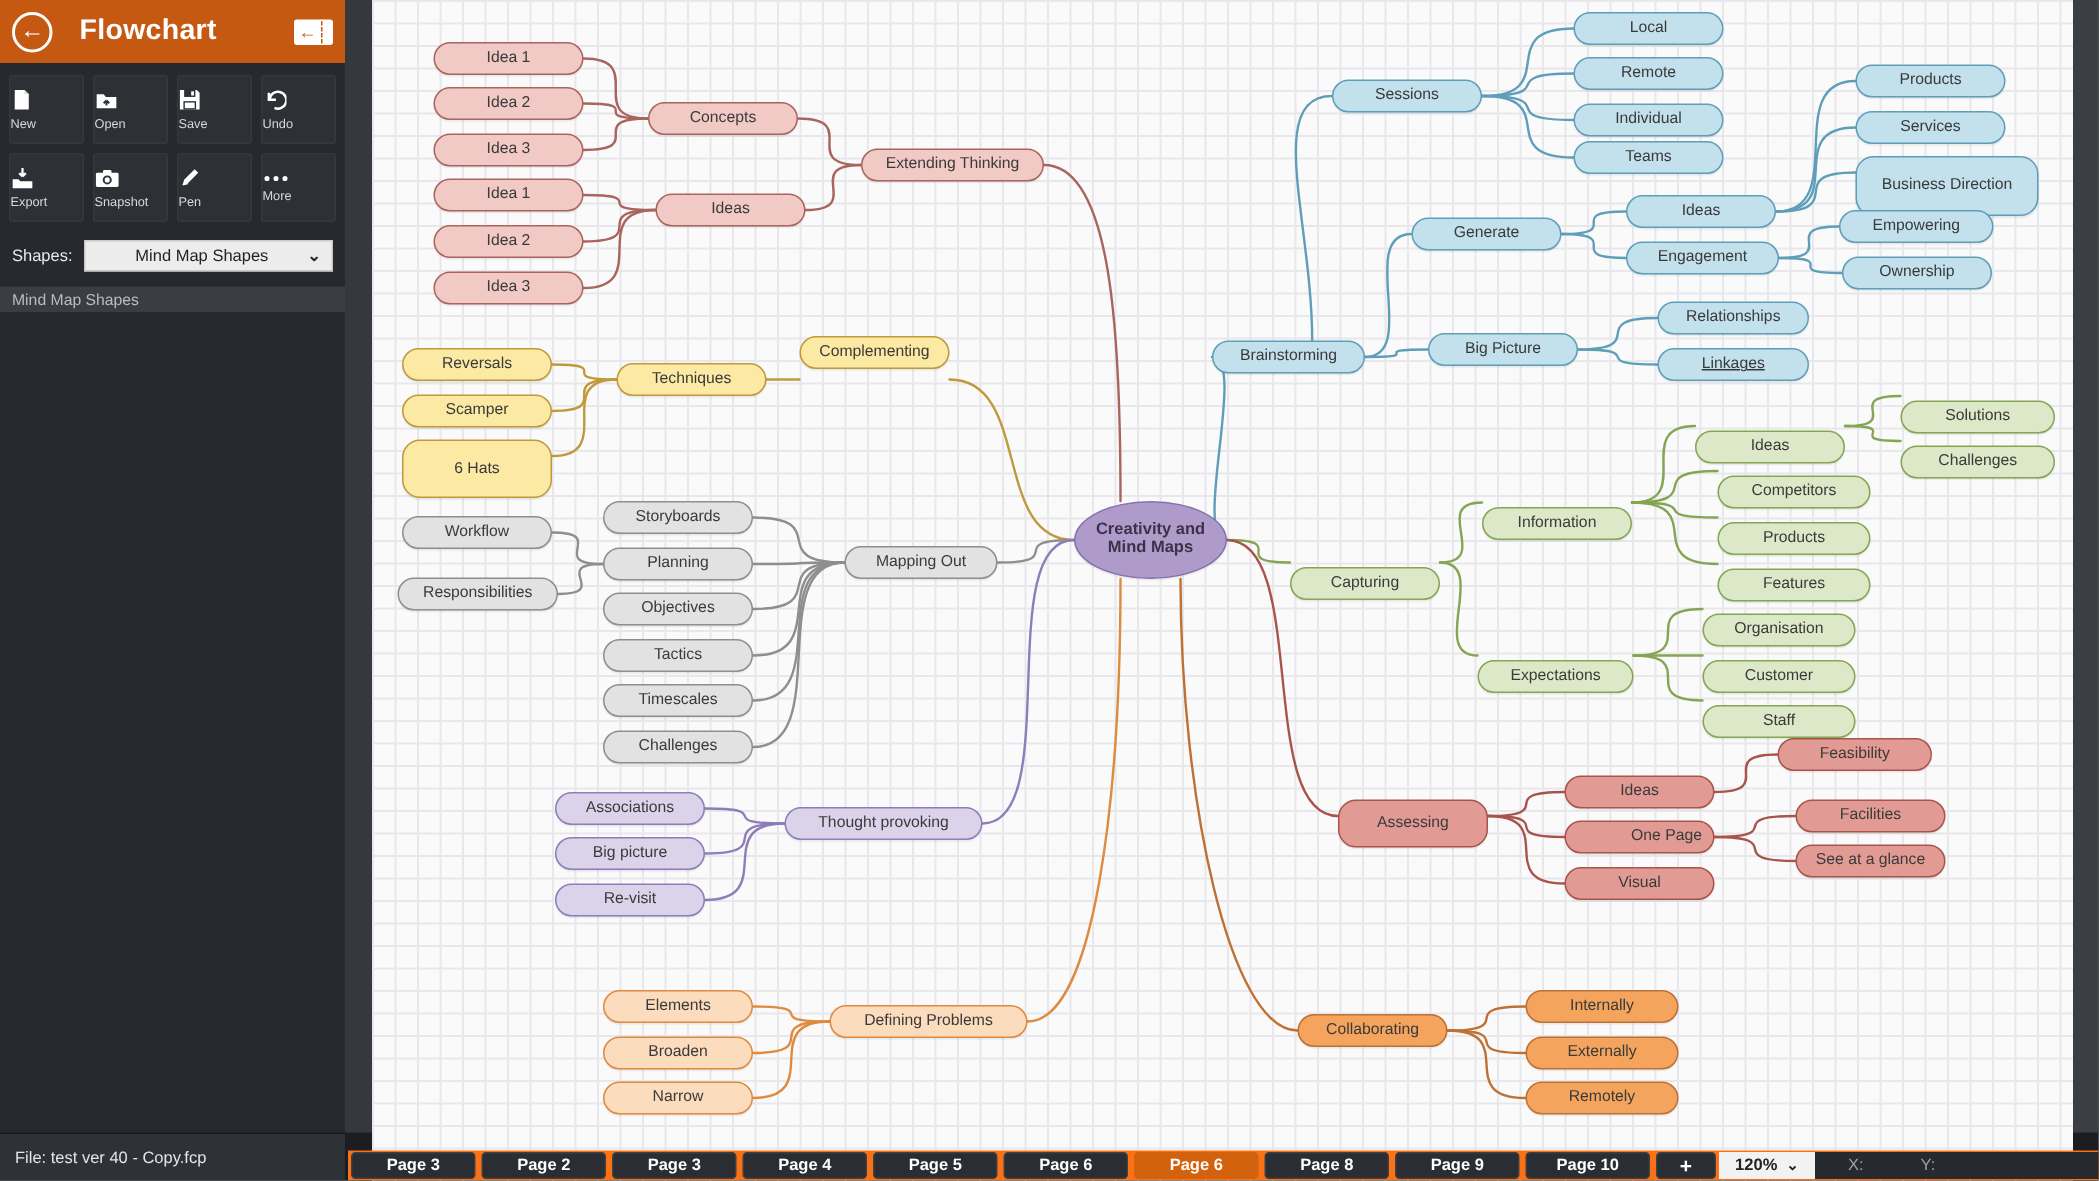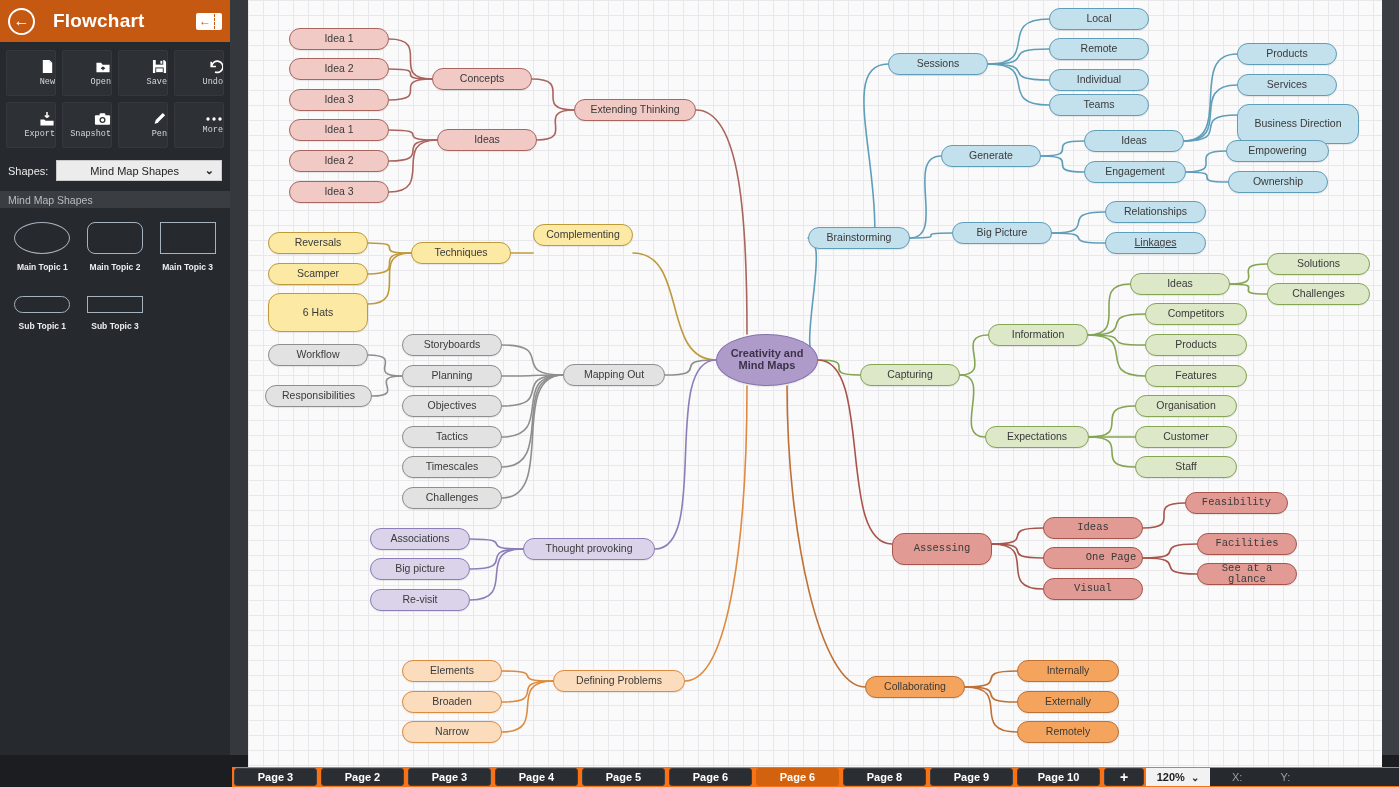--- a/index.html
+++ b/index.html
@@ -21,42 +21,42 @@
     border-radius:12px; border:1.5px solid #888; font-size:10.5px; color:#3a3a3a;
     text-align:center; line-height:1.05; padding:1px 4px; box-shadow:0 1px 1px rgba(0,0,0,.08);
   }
   .node.center { border-radius:50%; font-weight:bold; font-size:11px; }
   .s-pink   { background:#F1CAC5; border-color:#A9655D; }
   .s-yellow { background:#FBE9A4; border-color:#BE9A3B; }
   .s-gray   { background:#E2E2E2; border-color:#8E8E8E; }
   .s-purple { background:#DAD3E9; border-color:#8D7DB9; }
   .s-peach  { background:#FBDCBD; border-color:#DE8A3F; }
   .s-blue   { background:#C3E0ED; border-color:#5F9EB9; }
-  .s-green  { background:#DDE8C9; border-color:#84A552; }
-  .s-salmon { background:#E29B94; border-color:#A8544B;font-family:Liberation Mono, monospace; }
+  .s-green  { background:#DDE8C9; border-color:#84A552;margin-top:14px; }
+  .s-salmon { background:#E29B94; border-color:#A8544B; }
   .s-orange { background:#F4A45D; border-color:#BF7034; }
   .s-center { background:#AF9BCA; border-color:#8471AD; color:#3B3249; }
 
   #right-strip { position:absolute; left:1382px; top:0; width:17px; height:755px; background:#3b3e44; }
   #mid-strip   { position:absolute; left:230px; top:0; width:18px; height:755px; background:#35383d; }
 
   
   #sidebar { position:absolute; left:0; top:0; width:230px; height:755px; background:#26292d; }
   #appbar { height:42px; background:#C65911; display:flex; align-items:center; padding:0 8px; }
   #back-btn { width:27px; height:27px; border-radius:50%; border:2.5px solid #fff; color:#fff;
     display:flex; align-items:center; justify-content:center; font-size:16px; font-weight:bold; }
   #app-title { color:#fff; font-size:19px; font-weight:bold; margin-left:18px; flex:1; letter-spacing:.2px; }
   #collapse-btn { width:26px; height:17px; background:#fff; border-radius:2px; position:relative;
     display:flex; align-items:center; }
   #collapse-btn .arr { color:#C65911; font-size:12px; font-weight:bold; margin-left:3px; line-height:1; }
   #collapse-btn .dash { position:absolute; right:7px; top:1px; bottom:1px; border-left:1px dashed #C65911; }
 
   #toolbar { display:grid; grid-template-columns:repeat(4,1fr); gap:6px; padding:8px 6px 4px 6px; }
   .tool-btn { background:#2d3035; border:1px solid #35383d; border-radius:2px; height:46px;
-    display:flex; flex-direction:column; align-items:flex-end; justify-content:center; gap:3px; cursor:pointer;font-family:Liberation Mono, monospace; }
+    display:flex; flex-direction:column; align-items:flex-start; justify-content:center; gap:3px; cursor:pointer; }
   .tool-btn svg { display:block; }
   .tool-btn .tl { font-size:8.5px; color:#d6d9dd; }
 
   #shapes-row { display:flex; align-items:center; padding:8px 8px 10px 8px; gap:8px; }
   #shapes-label { color:#e8eaec; font-size:11px; }
   #shapes-dd { flex:1; height:21px; background:#ececec; border:1px solid #c9c9c9; display:flex;
     align-items:center; padding:0 7px; font-size:11px; color:#222; }
   #shapes-dd .dd-val { flex:1; text-align:center; }
   #shapes-dd .chev { font-size:11px; color:#222; font-weight:bold; }
 
@@ -340,44 +340,25 @@
 
     <div id="shapes-row">
       <span id="shapes-label">Shapes:</span>
       <div id="shapes-dd">
         <span class="dd-val">Mind Map Shapes</span>
         <span class="chev">⌄</span>
       </div>
     </div>
 
     <div id="panel-head">Mind Map Shapes</div>
-    <div id="gallery">
-        <div class="gal-item">
-          <div class="gal-shape ellipse"></div>
-          <div class="gal-label">Main Topic 1</div>
-        </div>
-        <div class="gal-item">
-          <div class="gal-shape rounded-rect"></div>
-          <div class="gal-label">Main Topic 2</div>
-        </div>
-        <div class="gal-item">
-          <div class="gal-shape rect"></div>
-          <div class="gal-label">Main Topic 3</div>
-        </div>
-        <div class="gal-item">
-          <div class="gal-shape pill"></div>
-          <div class="gal-label">Sub Topic 1</div>
-        </div>
-        <div class="gal-item">
-          <div class="gal-shape thin-rect"></div>
-          <div class="gal-label">Sub Topic 3</div>
-        </div>
-      </div>
   </div>
 
+  <div id="filebar">
+    <span id="file-label">File:  test ver 40 - Copy.fcp</span>
+  </div>
 
   <div id="tabbar">
 
   <div class="tab">Page 3</div>
       <div class="tab">Page 2</div>
       <div class="tab">Page 3</div>
       <div class="tab">Page 4</div>
       <div class="tab">Page 5</div>
       <div class="tab">Page 6</div>
       <div class="tab active">Page 6</div>

